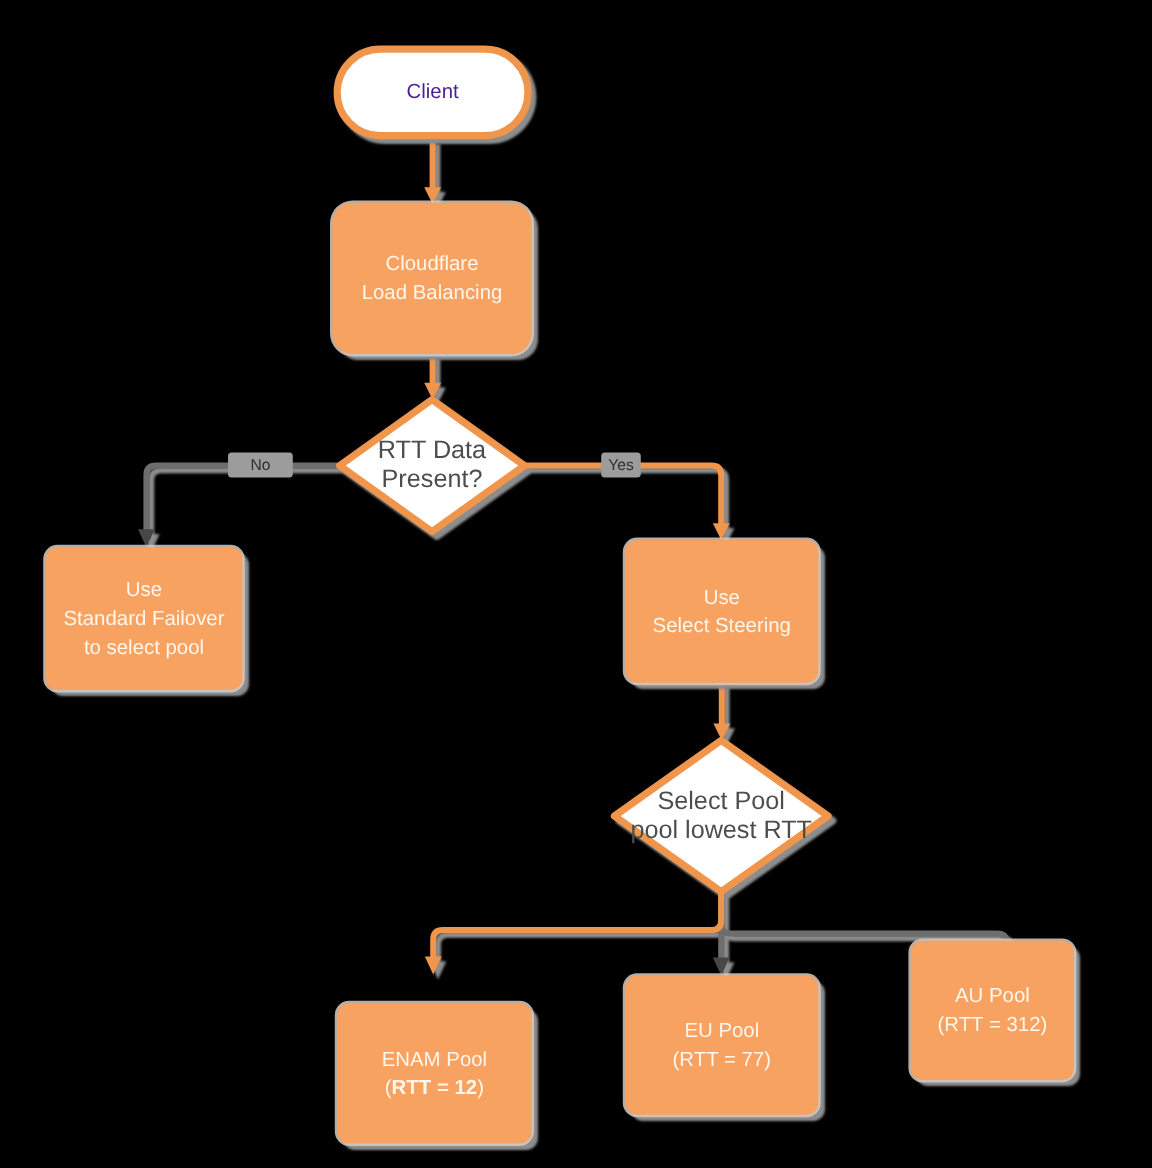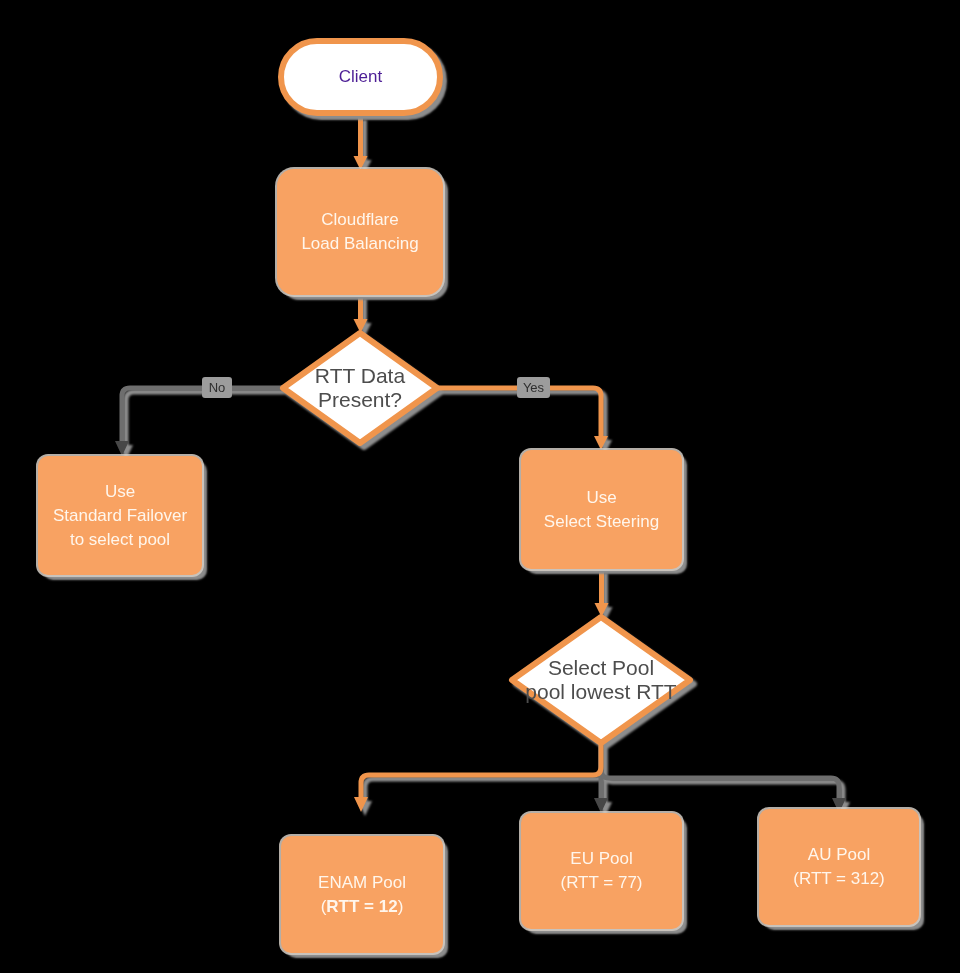--- a/index.html
+++ b/index.html
@@ -76,24 +76,24 @@
   <div class="node orange-box" style="left:277px;top:169px;width:166px;height:126px;border-radius:17px;">
     <div class="nl">Cloudflare</div>
     <div class="nl">Load Balancing</div>
   </div>
 
   <div class="diamond-label" style="left:280px;top:356px;width:160px;height:64px;">
     <div class="nl">RTT Data</div>
     <div class="nl">Present?</div>
   </div>
 
-  <div class="edge-label" style="left:202px;top:377px;width:30px;height:21px;">
+  <div class="edge-label" style="left:190px;top:377px;width:54px;height:21px;">
     <span>No</span>
   </div>
-  <div class="edge-label" style="left:501px;top:377px;width:33px;height:21px;margin-left:16px;">
+  <div class="edge-label" style="left:501px;top:377px;width:33px;height:21px;">
     <span>Yes</span>
   </div>
 
   <div class="node orange-box" style="left:38px;top:456px;width:164px;height:119px;">
     <div class="nl">Use</div>
     <div class="nl">Standard Failover</div>
     <div class="nl">to select pool</div>
   </div>
 
   <div class="node orange-box" style="left:521px;top:450px;width:161px;height:119px;">
@@ -109,18 +109,18 @@
   <div class="node orange-box" style="left:281px;top:812px;width:162px;height:117px;margin-top:24px;">
     <div class="nl">ENAM Pool</div>
     <div class="nl"><span>(</span><span class="b">RTT = 12</span><span>)</span></div>
   </div>
 
   <div class="node orange-box" style="left:521px;top:813px;width:161px;height:116px;">
     <div class="nl">EU Pool</div>
     <div class="nl">(RTT = 77)</div>
   </div>
 
-  <div class="node orange-box" style="left:759px;top:809px;width:160px;height:116px;">
+  <div class="node orange-box" style="left:759px;top:784px;width:136px;height:116px;">
     <div class="nl">AU Pool</div>
     <div class="nl">(RTT = 312)</div>
   </div>
 
 </div>
 
 </body></html>

